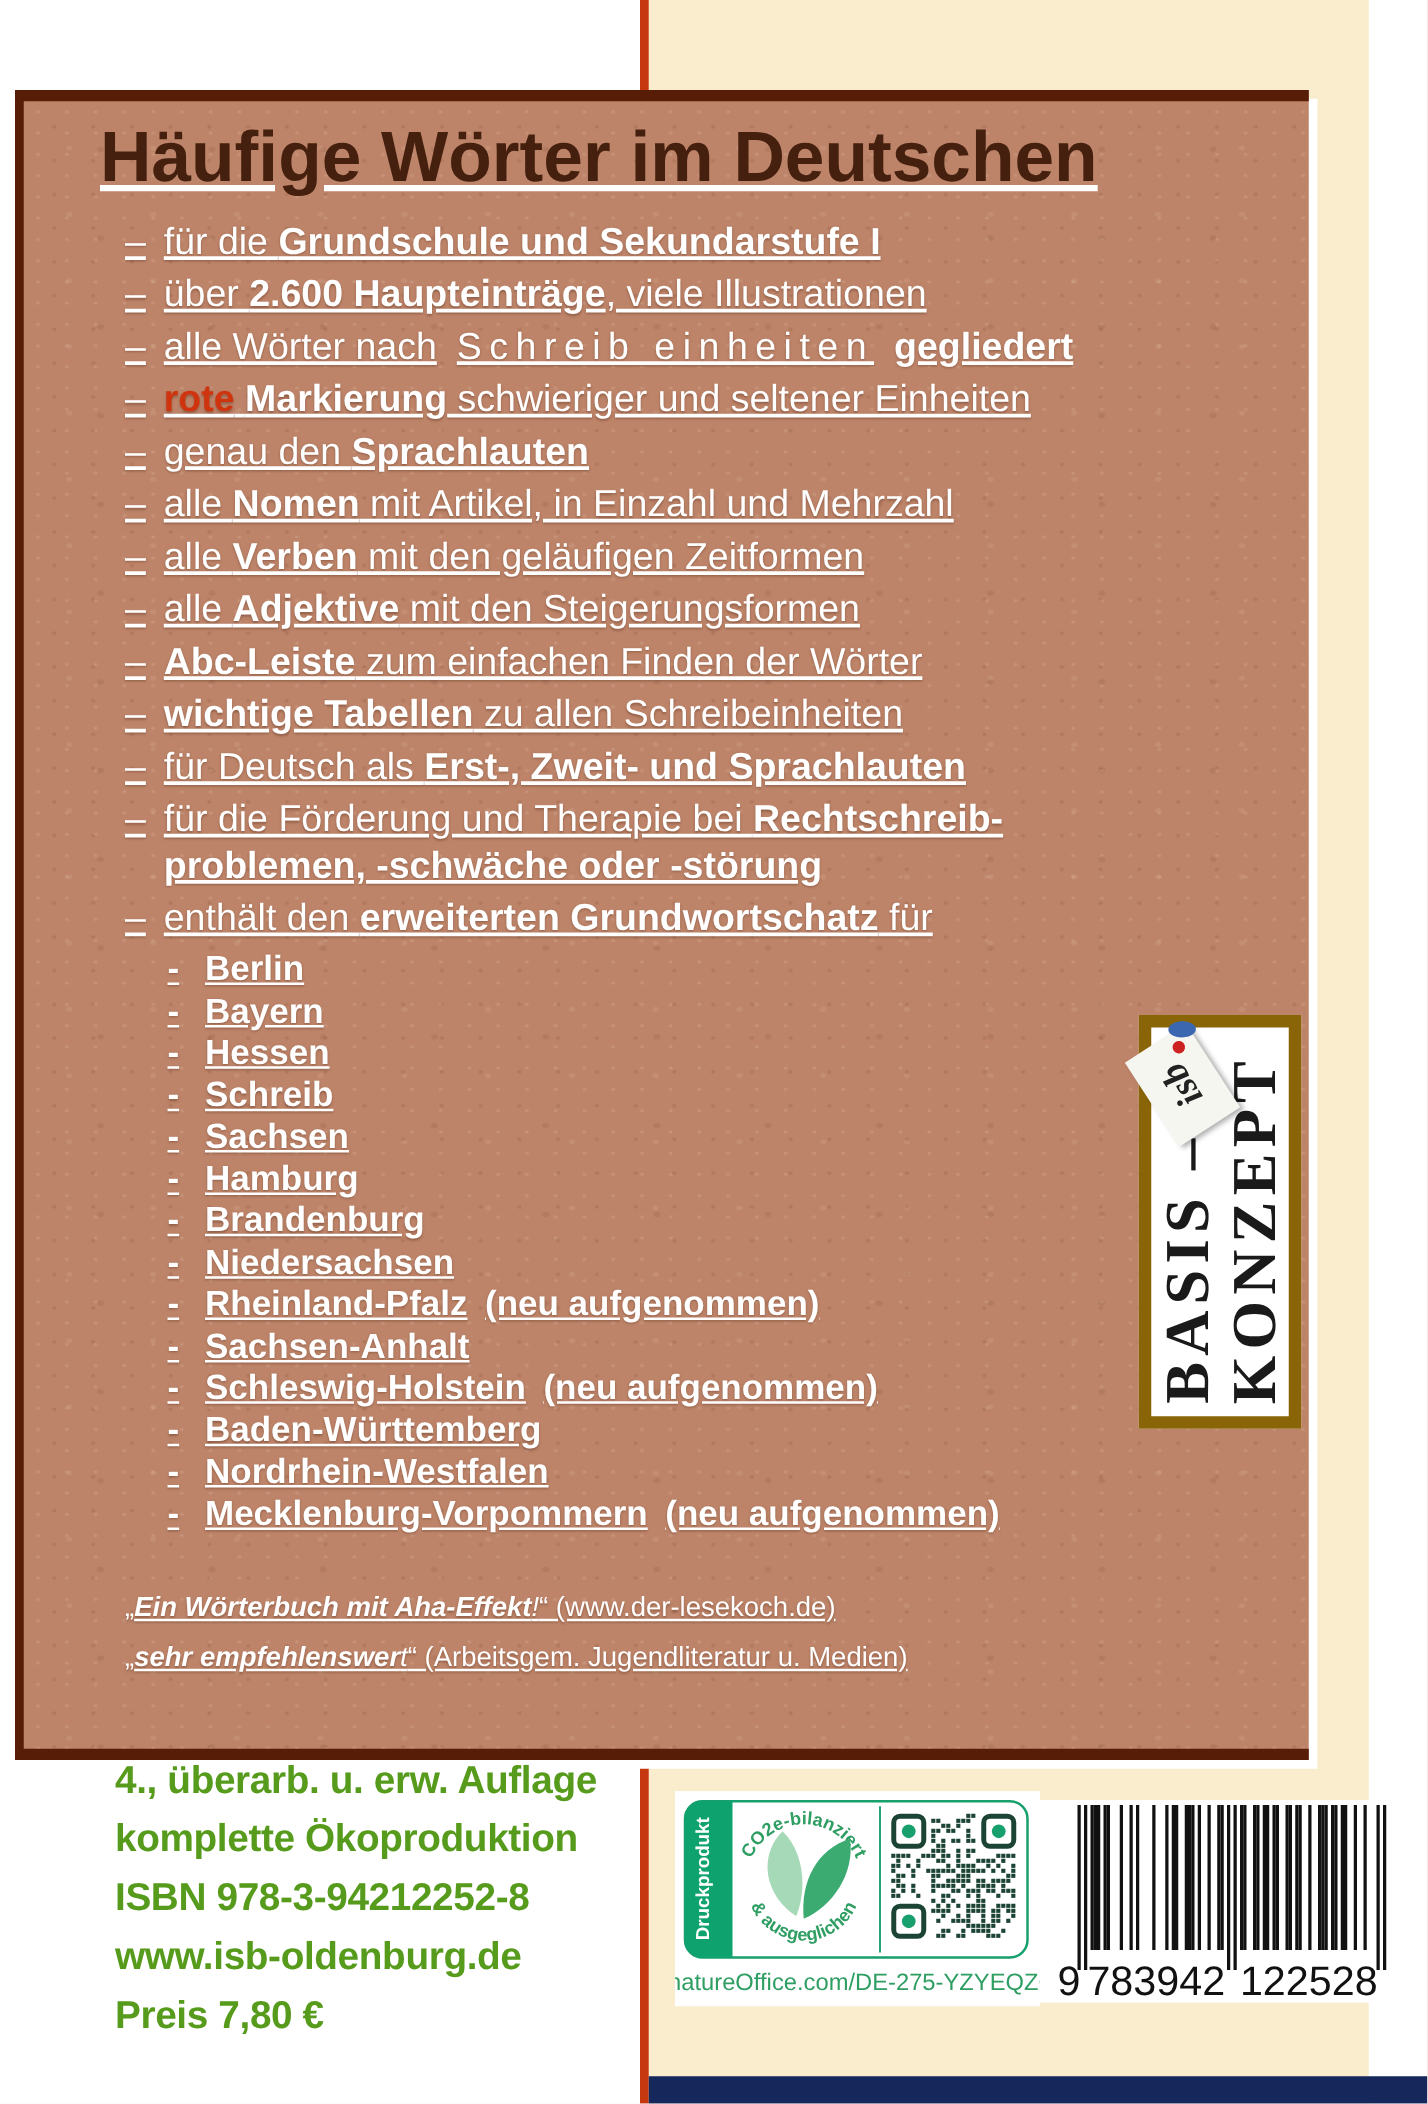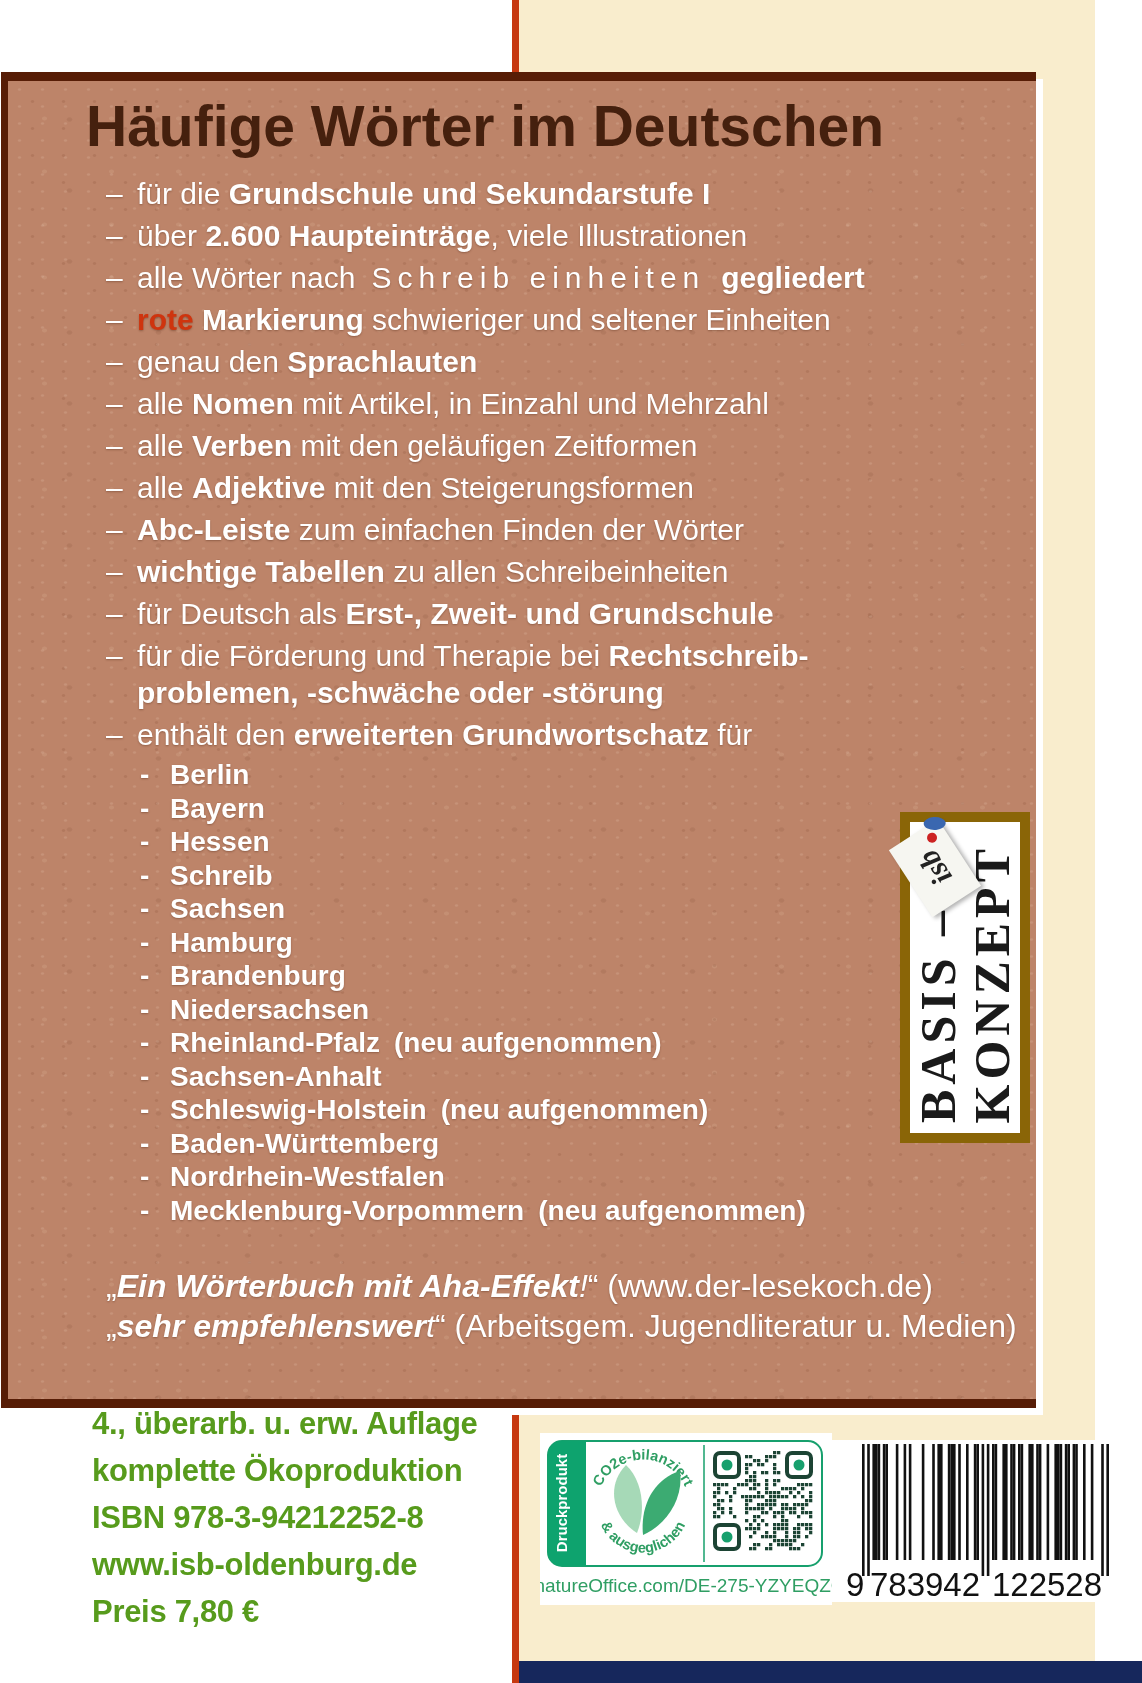--- a/index.html
+++ b/index.html
@@ -6,50 +6,50 @@
     --red-line:#c6380f; --green:#579b1c; --cream:#f9edcd; --navy:#16275c;
     --panel:#bd8469; --panel-border:#571d06; --title:#45200e;
     --eco:#17a06d; --eco-dark:#1c4434; --stamp-border:#8a6507; --red-word:#cf340e;
   }
   html,body{margin:0;padding:0;background:#fff;}
   body{font-family:"Liberation Sans",sans-serif;}
   .page{position:relative;width:1142px;height:1683px;overflow:hidden;background:#fff;}
   .cream{position:absolute;left:519px;top:0;width:576px;height:1683px;background:var(--cream,#f9edcd);}
   .redline{position:absolute;left:512px;top:0;width:7px;height:1683px;background:var(--red-line,#c6380f);}
   .panel{
-    position:absolute;left:1px;top:72px;width:1035px;height:1336px;box-sizing:border-box;
+    position:absolute;left:12px;top:72px;width:1035px;height:1336px;box-sizing:border-box;
     border-top:9px solid var(--panel-border,#571d06);
     border-bottom:9px solid var(--panel-border,#571d06);
     border-left:7px solid var(--panel-border,#571d06);
     box-shadow:7px 7px 0 #fff;
     background-color:var(--panel,#bd8469);
     background-image:
       radial-gradient(rgba(255,240,225,.13) 1px,transparent 2.2px),
       radial-gradient(rgba(110,55,30,.16) 1px,transparent 2.2px),
       radial-gradient(rgba(255,235,210,.10) 2px,transparent 3px),
       radial-gradient(rgba(100,50,28,.12) 2px,transparent 3.4px);
     background-size:23px 17px,31px 27px,67px 53px,89px 71px;
     background-position:0 0,9px 7px,3px 11px,17px 3px;
-    padding:0 0 0 78px;color:#fff;
+    padding:0 0 0 61px;color:#fff;text-decoration:underline;
   }
   .title{margin:12px 0 0 0;font-size:57px;line-height:66px;font-weight:bold;color:var(--title,#45200e);}
   #bullet-list{margin:16px 0 0 20px;}
   .item{display:flex;font-size:30px;line-height:37px;margin-bottom:5px;text-shadow:0 1px 2px rgba(80,40,22,.4);}
   .item .dash{flex:none;width:31px;}
   .txt{flex:1;}
   .seg-b{font-weight:bold;}
   .seg-rb{font-weight:bold;color:var(--red-word,#cf340e);margin-top:24px;}
   .seg-ls{letter-spacing:6px;margin:0 16px;}
   .seg-bi{font-weight:bold;font-style:italic;}
   .seg-i{font-style:italic;}
   #state-list{margin:3px 0 0 20px;}
   .sub{font-weight:bold;font-size:28px;line-height:33.5px;margin-bottom:0;margin-left:34px;}
   .sub .dash{width:30px;}
   .note{margin-left:14px;margin-top:48px;}
-  #quote-list{margin:39px 0 0 20px;font-size:32px;line-height:40px;}
+  #quote-list{margin:39px 0 0 20px;font-size:22px;line-height:40px;}
   .quote{text-shadow:0 1px 2px rgba(80,40,22,.4);}
   .stamp{position:absolute;left:892px;top:731px;width:130px;height:331px;background:#fff;
     border:10px solid var(--stamp-border,#8a6507);box-sizing:border-box;
     display:flex;justify-content:space-evenly;align-items:flex-end;padding-bottom:10px;}
   .vtext{writing-mode:vertical-rl;transform:rotate(180deg);font-family:"Liberation Serif",serif;
     font-weight:bold;font-size:50px;letter-spacing:5px;color:#1a1a1a;line-height:1;}
   .isbcard{position:absolute;left:-4px;top:6px;width:58px;height:80px;background:#f6f6f1;
     box-shadow:2px 3px 4px rgba(0,0,0,.3);transform:rotate(-33deg);
     display:flex;align-items:center;justify-content:center;}
   .isbtext{writing-mode:vertical-rl;transform:rotate(180deg);font-family:"Liberation Serif",serif;
@@ -129,21 +129,21 @@
         </div>
         <div class="item">
           <span class="dash">–</span>
           <div class="txt">
             <div><span class="seg-b">wichtige Tabellen</span><span class="seg-n"> zu allen Schreibeinheiten</span></div>
           </div>
         </div>
         <div class="item">
           <span class="dash">–</span>
           <div class="txt">
-            <div><span class="seg-n">für Deutsch als </span><span class="seg-b">Erst-, Zweit- und Grundschule</span></div>
+            <div><span class="seg-n">für Deutsch als </span><span class="seg-b">Erst-, Zweit- und Sprachlauten</span></div>
           </div>
         </div>
         <div class="item">
           <span class="dash">–</span>
           <div class="txt">
             <div><span class="seg-n">für die Förderung und Therapie bei </span><span class="seg-b">Rechtschreib-</span></div>
             <div><span class="seg-b">problemen, -schwäche oder -störung</span></div>
           </div>
         </div>
         <div class="item">

